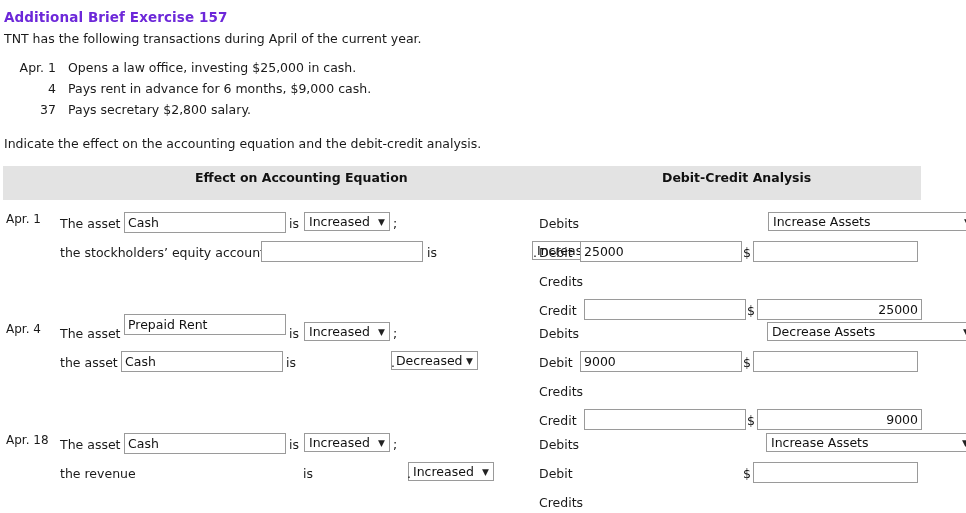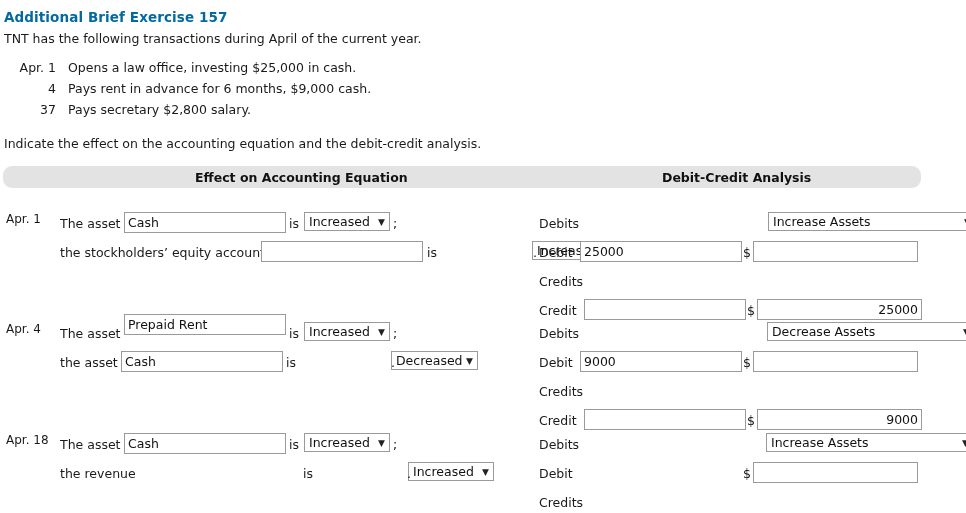--- a/index.html
+++ b/index.html
@@ -13,21 +13,21 @@
     overflow: hidden;
     font-family: "DejaVu Sans", "Liberation Sans", sans-serif;
     font-size: 12.5px;
     color: #1a1a1a;
     position: relative;
   }
   .page { padding: 0; }
 
   
   .exercise-title {
-    color: #0369a1;
+    color: #6d28d9;
     font-weight: bold;
     font-size: 13.5px;
     margin: 9px 0 0 4px;
     letter-spacing: 0.1px;
   }
   .intro-line {
     margin: 6px 0 0 4px;
     font-size: 12.5px;
   }
   .txn-table {
@@ -47,25 +47,24 @@
     white-space: nowrap;
   }
   .indicate-line {
     margin: 14px 0 0 4px;
     font-size: 12.5px;
   }
 
   
   .header-bar {
     position: relative;
-    margin: 15px 0 12px 3px;
+    margin: 15px 0 0 3px;
     width: 918px;
-    height: 22px;
+    height: 34px;
     background: #e3e3e3;
-    border-radius: 9px;
   }
   .header-bar .hdr {
     position: absolute;
     top: 4px;
     font-weight: bold;
     font-size: 12.5px;
     color: #111;
     white-space: nowrap;
   }
   .header-bar .hdr-left  { left: 192px; }

